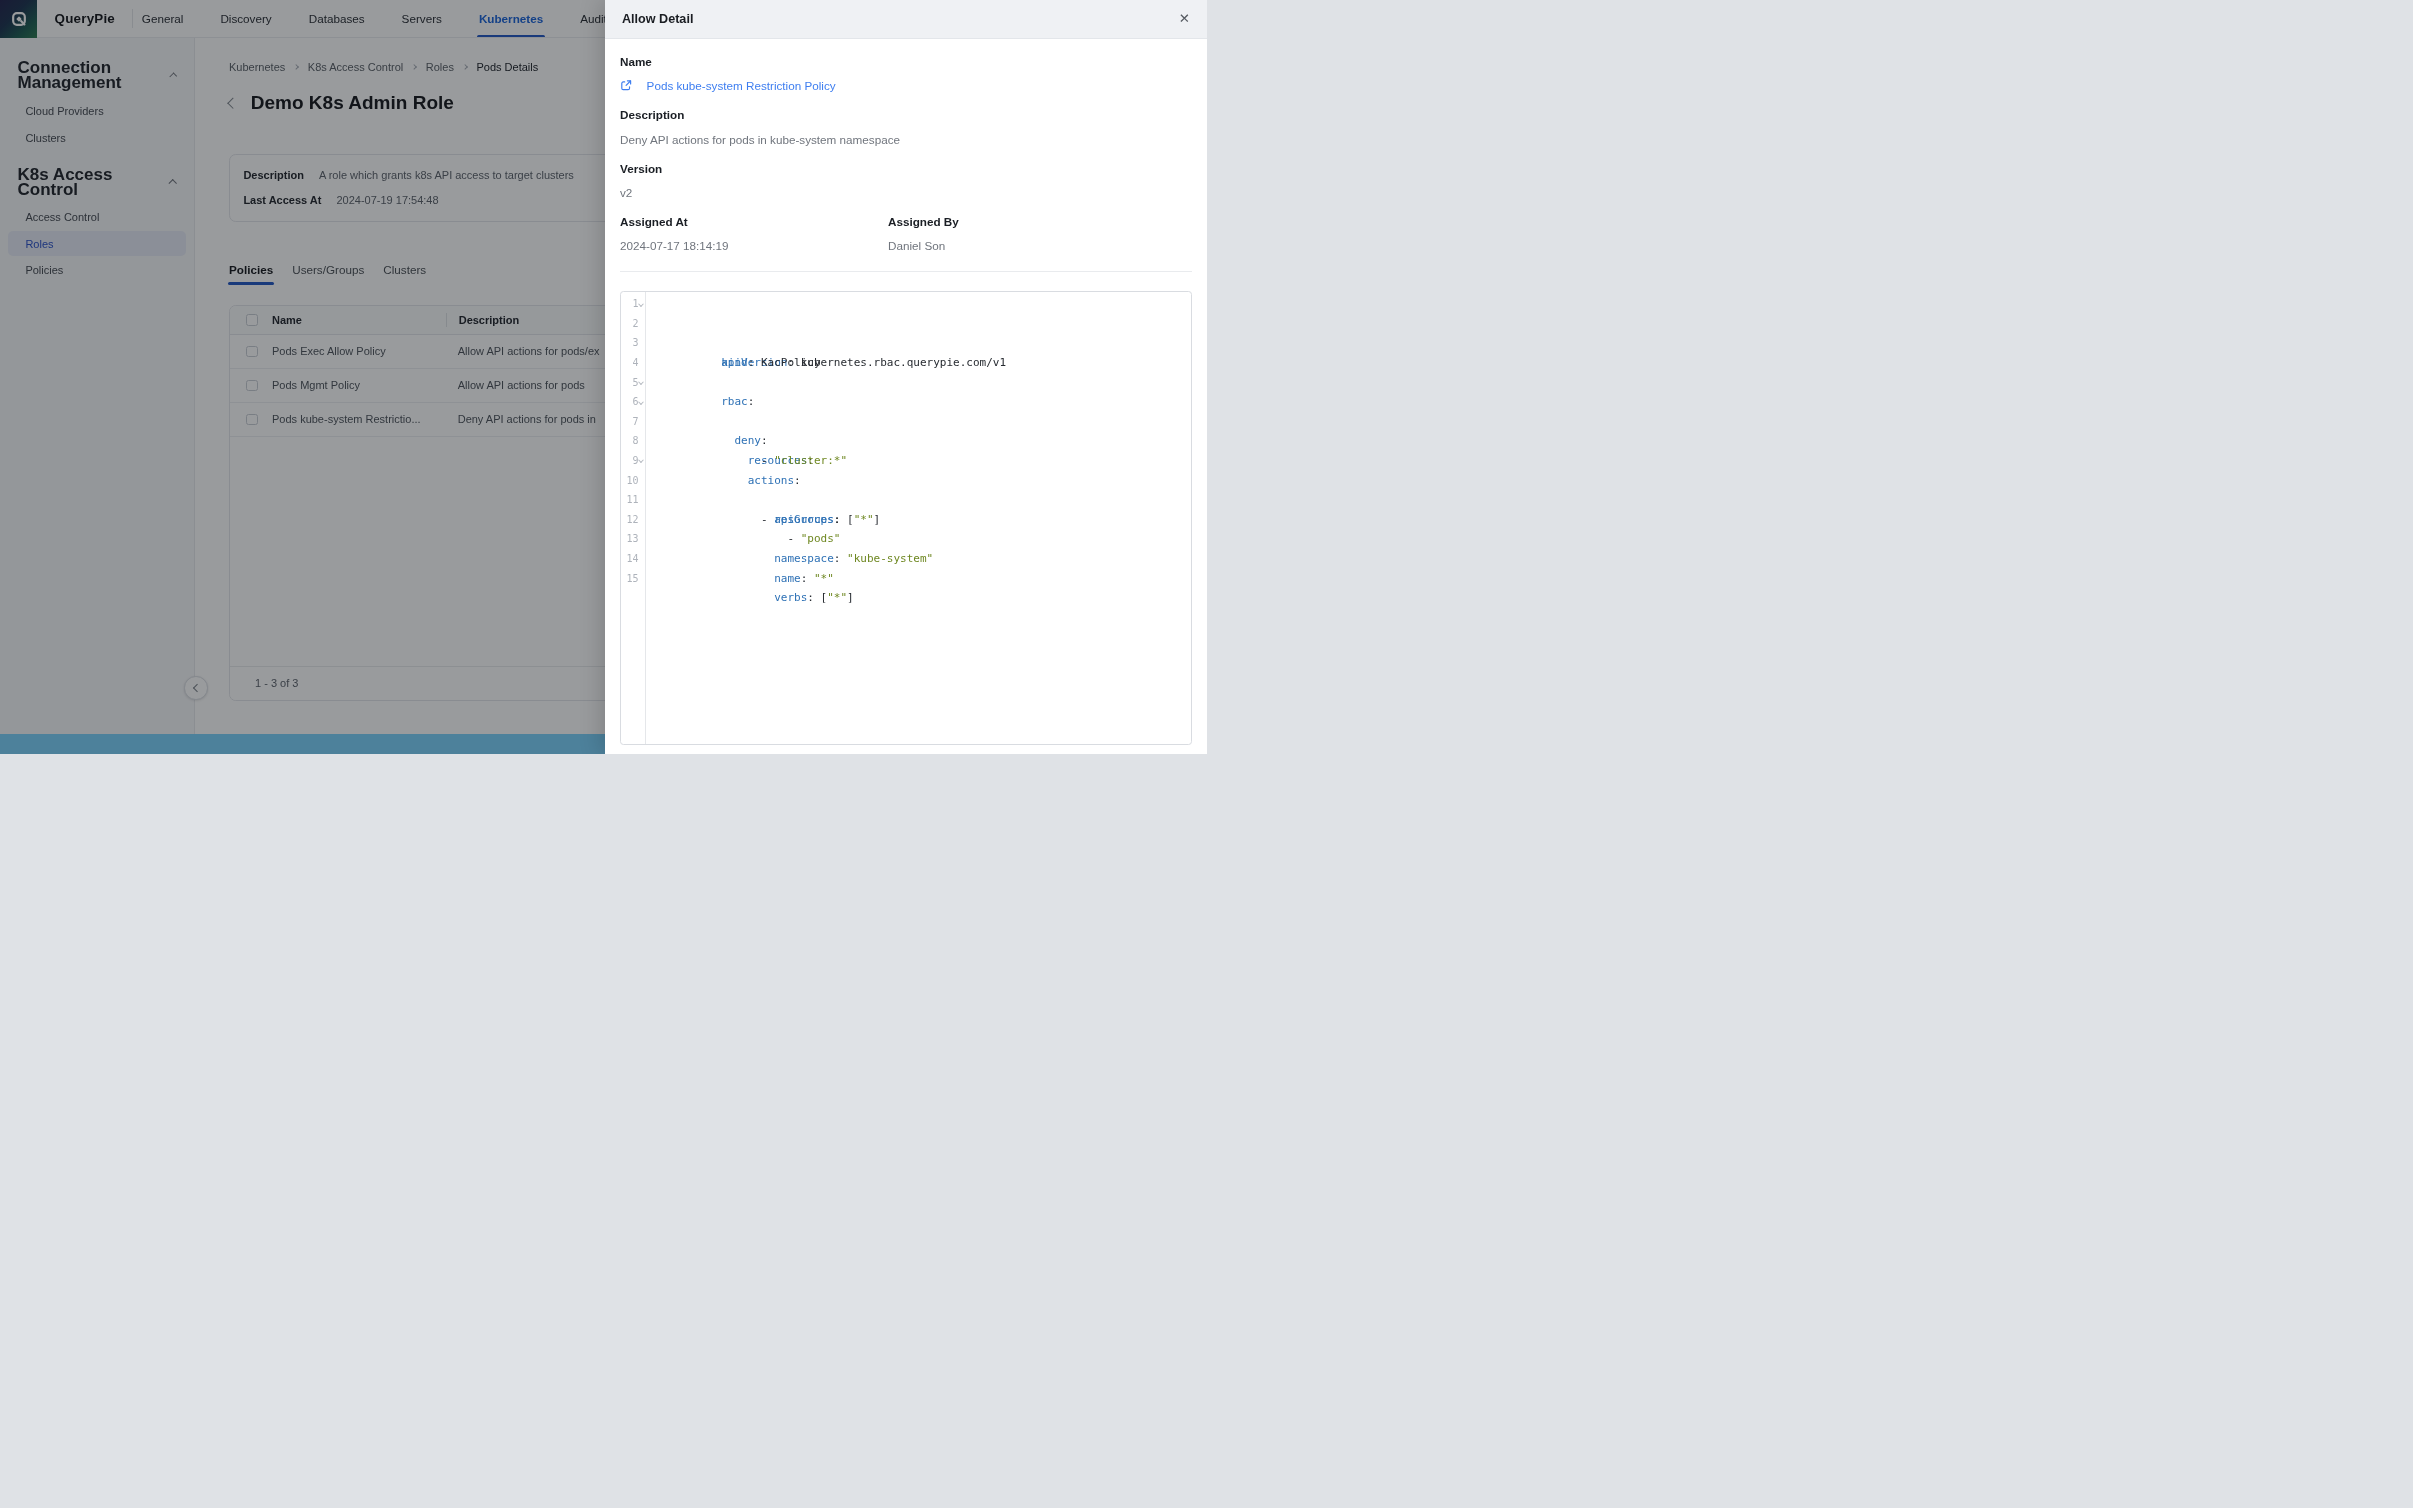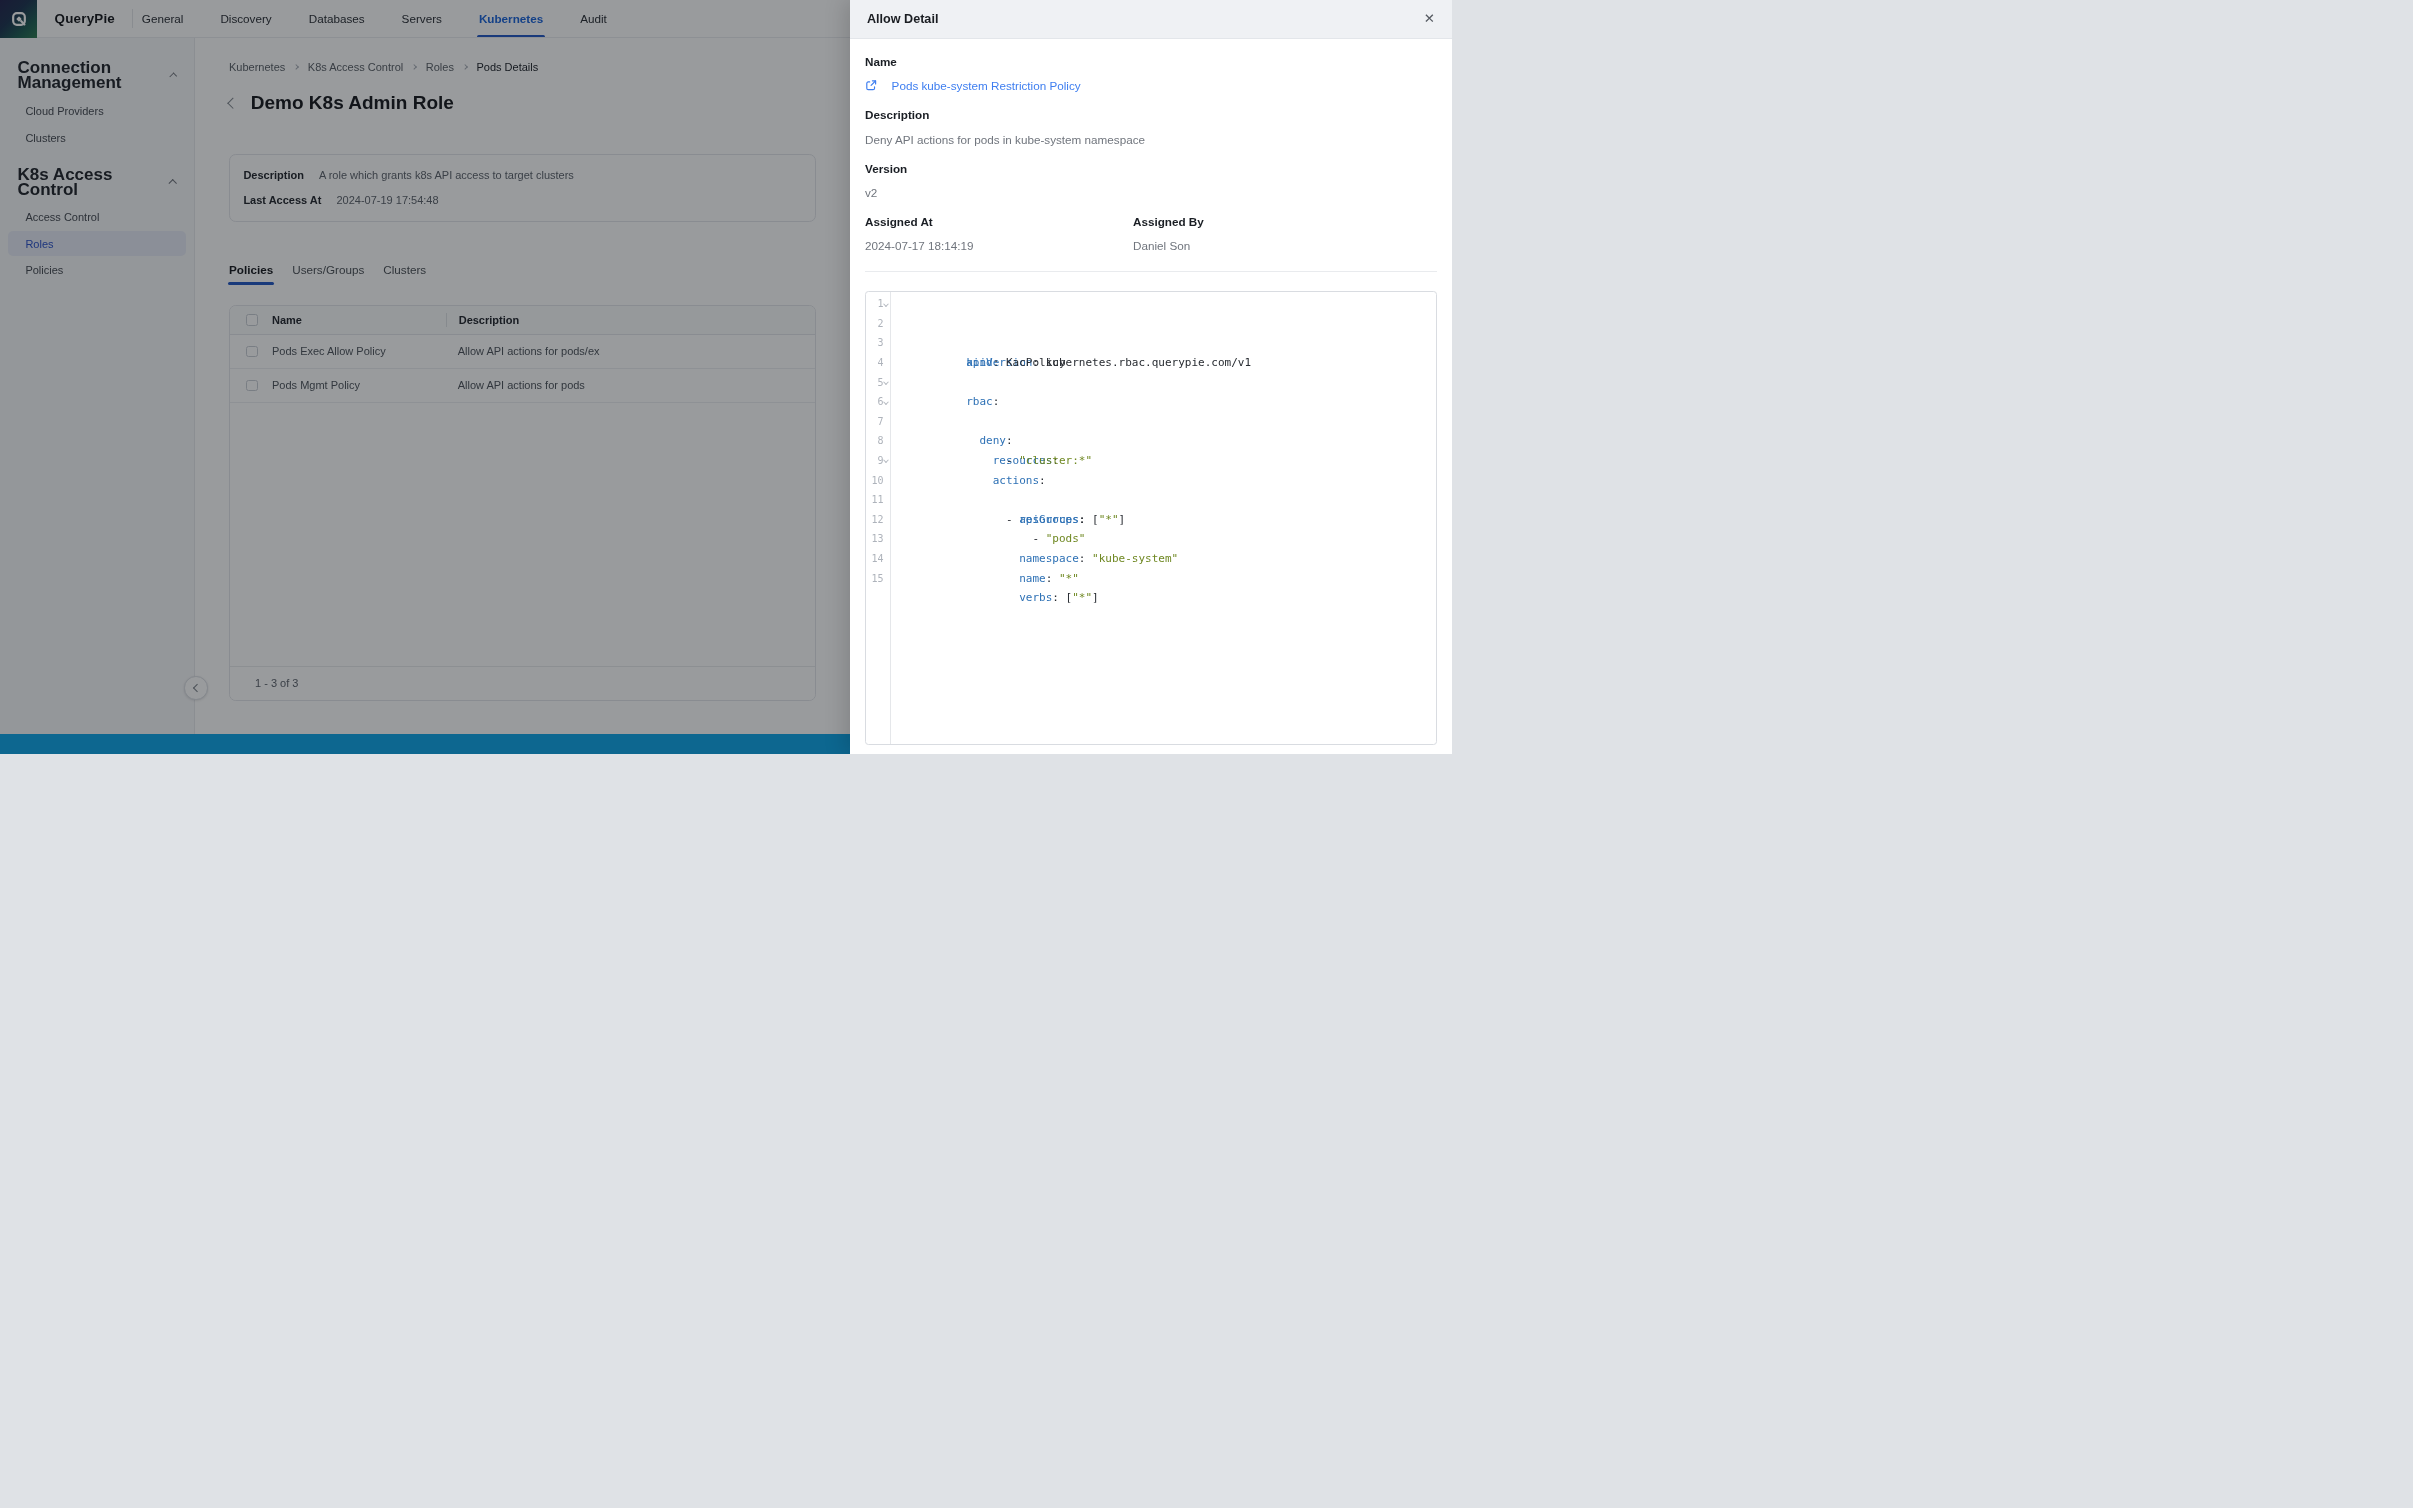--- a/index.html
+++ b/index.html
@@ -1,17 +1,17 @@
 <!DOCTYPE html>
 <html style="font-size:13.4px"><head>
 <meta charset="utf-8">
 <style>
   html,body{margin:0;padding:0;background:#dfe2e6;}
   *{box-sizing:border-box;}
-  .stage{position:relative;width:1452px;height:754px;background:#0ea5e9;overflow:hidden;
+  .stage{position:relative;width:1207px;height:754px;background:#7dd3fc;overflow:hidden;
          font-family:"Liberation Sans",sans-serif;-webkit-font-smoothing:antialiased;}
 
   
   .topnav{position:absolute;top:0;left:0;width:1207px;height:38px;background:#ffffff;
           border-bottom:0.8px solid #ebedf0;display:flex;align-items:center;z-index:1;}
   .logo{width:37px;height:38px;flex:0 0 37px;display:flex;align-items:center;justify-content:center;
         background:linear-gradient(135deg,#23244d 0%,#1d3350 40%,#1e5f52 75%,#2e7a4f 100%);}
   .brand{margin-left:17.6px;font-size:13.4px;font-weight:700;color:#16181d;letter-spacing:0.2px;}
   .nav-sep{width:0.8px;height:18.4px;background:#e3e5e9;margin-left:17px;}
   .nav-items{display:flex;align-items:flex-end;gap:37px;margin-left:9px;height:100%;}
@@ -190,20 +190,25 @@
       <div class="t-row t-body-row">
         <span class="cb"></span>
         <span class="cell-name">Pods Exec Allow Policy</span>
         <span class="cell-desc">Allow API actions for pods/ex</span>
       </div>
       <div class="t-row t-body-row">
         <span class="cb"></span>
         <span class="cell-name">Pods Mgmt Policy</span>
         <span class="cell-desc">Allow API actions for pods</span>
       </div>
+      <div class="t-row t-body-row">
+        <span class="cb"></span>
+        <span class="cell-name">Pods kube-system Restrictio...</span>
+        <span class="cell-desc">Deny API actions for pods in</span>
+      </div>
       <div class="t-foot">
         <span>1 - 3 of 3</span>
       </div>
     </div>
   </div>
 
   <div class="collapse-btn">
     <span class="chev-left"></span>
   </div>
 

